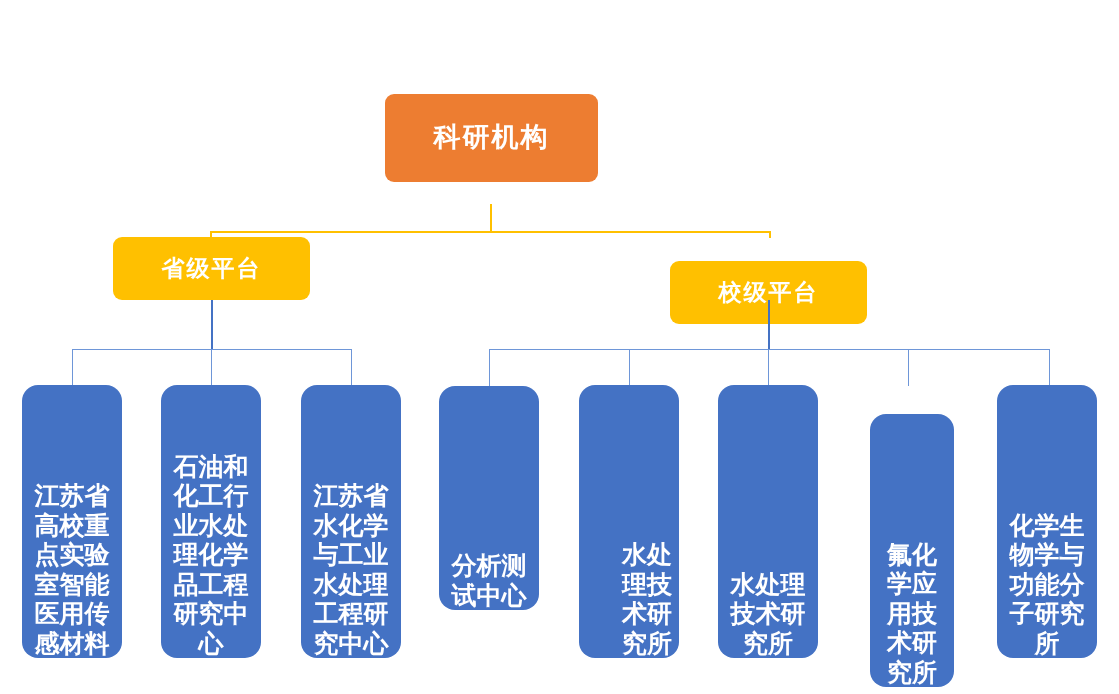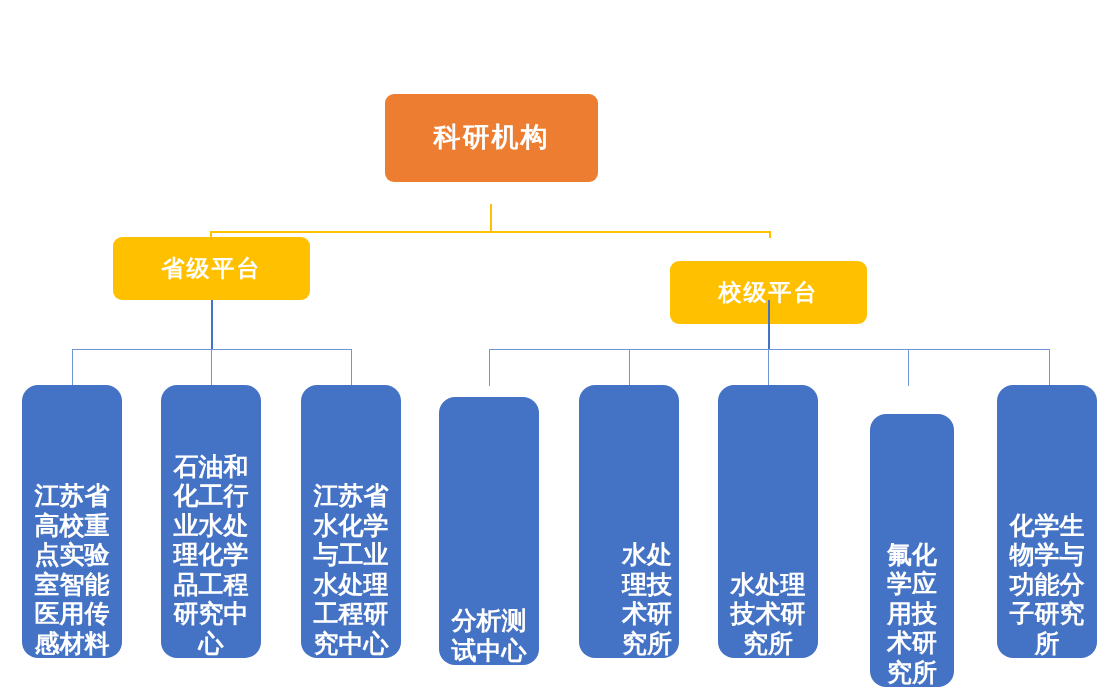--- a/index.html
+++ b/index.html
@@ -131,21 +131,21 @@
   </div>
 
   <div class="node node-leaf" style="left:161px; top:385px; width:100px; height:273px;">
     <span class="leaf-text">石油和化工行业水处理化学品工程研究中心</span>
   </div>
 
   <div class="node node-leaf" style="left:301px; top:385px; width:100px; height:273px;">
     <span class="leaf-text">江苏省水化学与工业水处理工程研究中心</span>
   </div>
 
-  <div class="node node-leaf" style="left:439px; top:397px; width:100px; height:268px;">
+  <div class="node node-leaf" style="left:439px; top:386px; width:100px; height:224px;">
     <span class="leaf-text">分析测试中心</span>
   </div>
 
   <div class="node node-leaf" style="left:579px; top:385px; width:100px; height:273px;padding-left:36px;">
     <span class="leaf-text">水处理技术研究所</span>
   </div>
 
   <div class="node node-leaf" style="left:718px; top:385px; width:100px; height:273px;">
     <span class="leaf-text">水处理技术研究所</span>
   </div>

